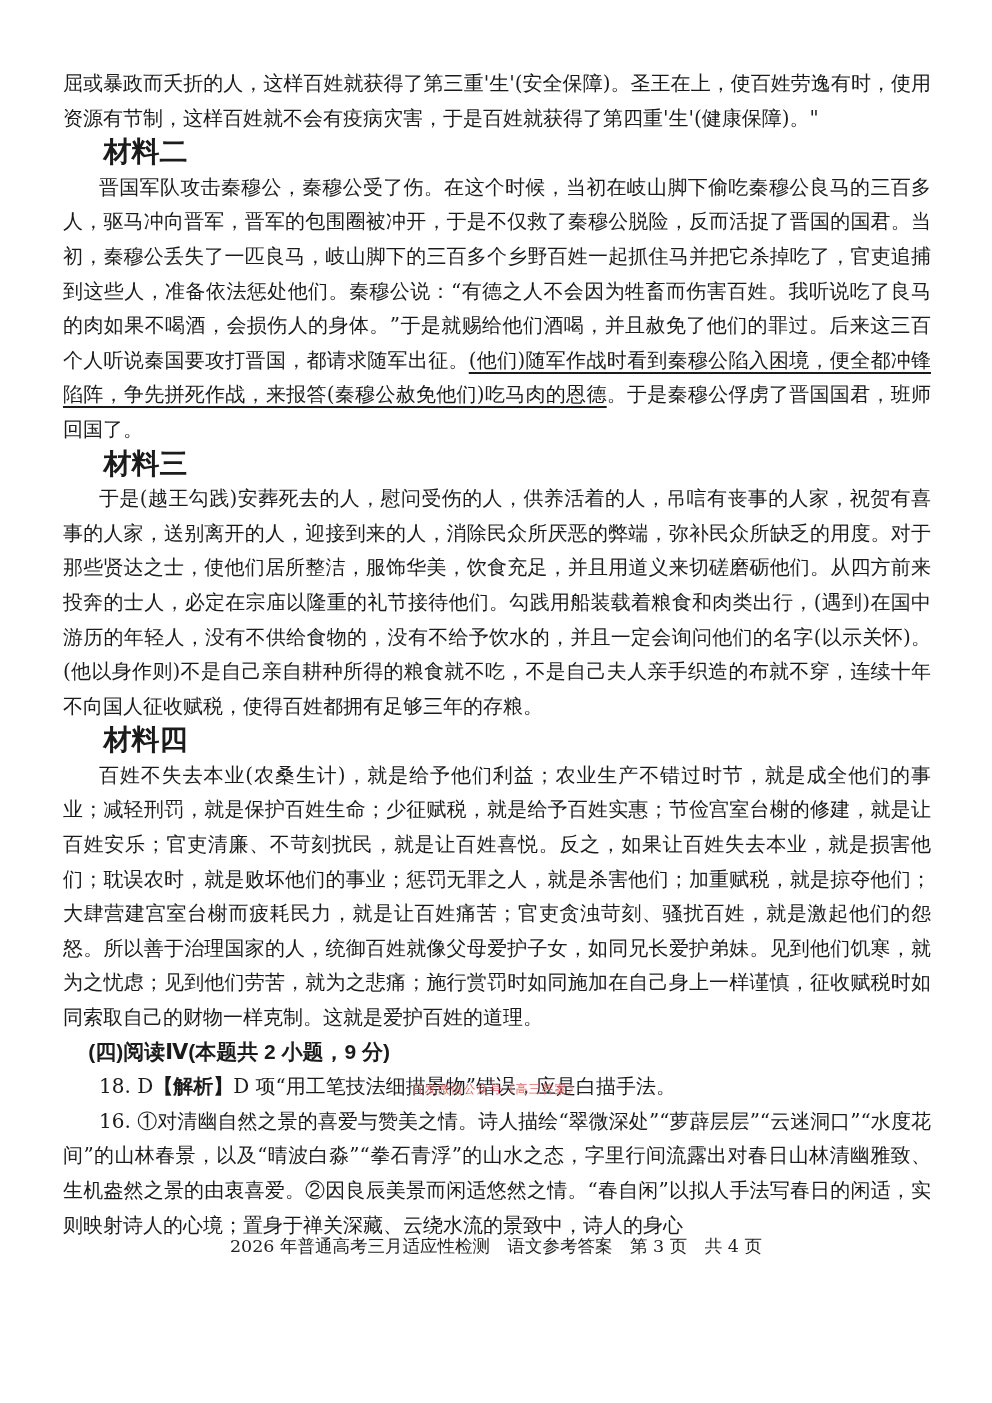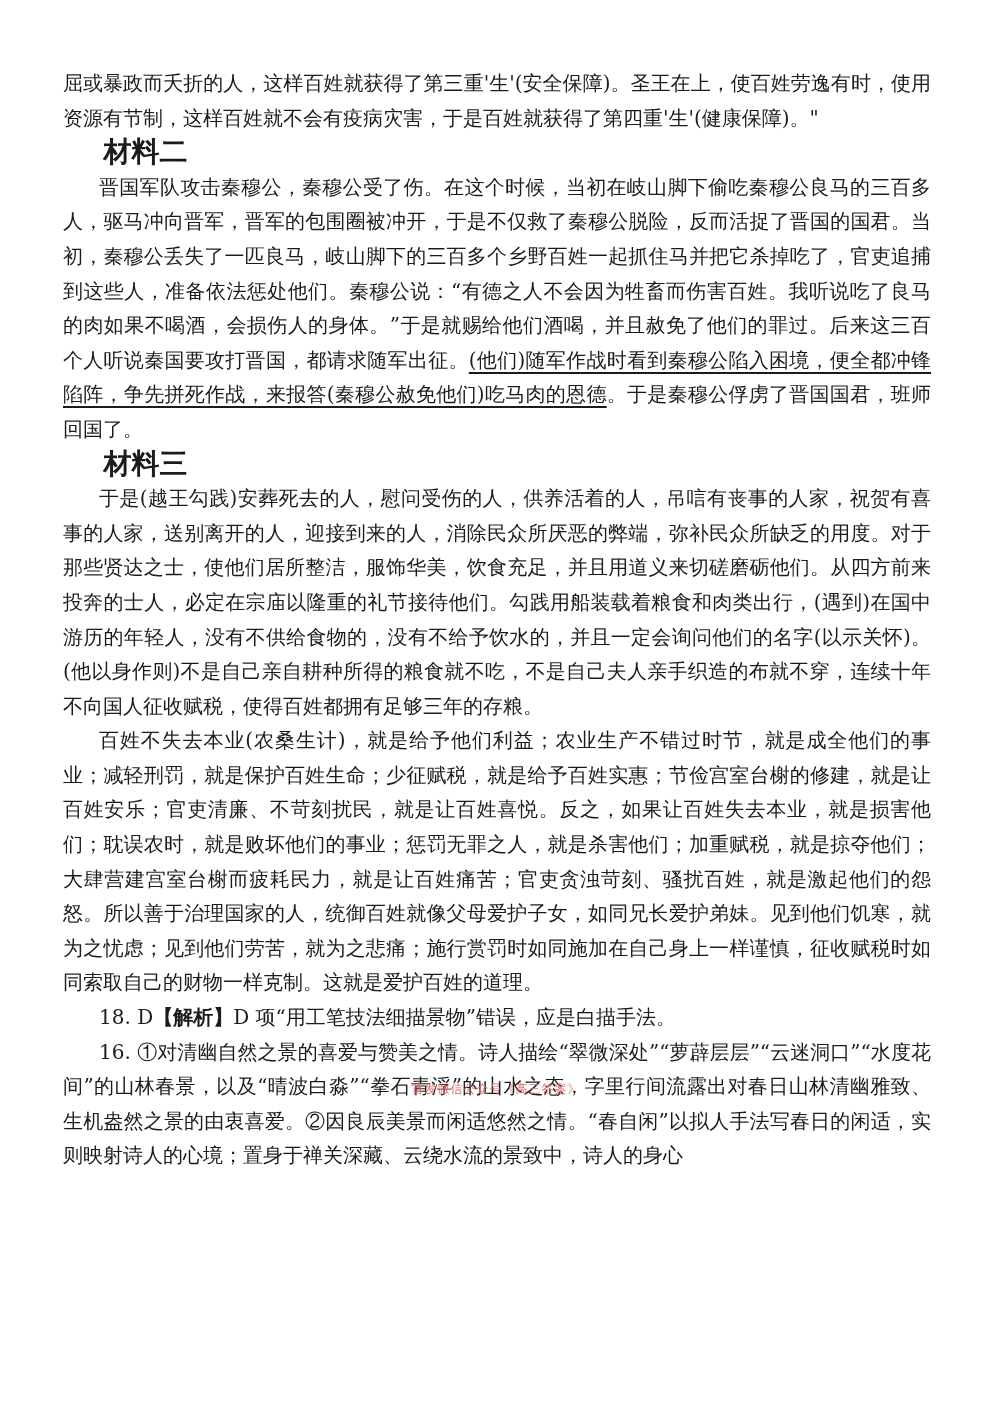--- a/index.html
+++ b/index.html
@@ -64,20 +64,23 @@
 </head>
 <body>
 
 <div class="doc" style="color: rgb(27, 27, 27); background: rgb(255, 255, 255);">
   <div class="content">
       <p class="paragraph"><span>屈或暴政而夭折的人，这样百姓就获得了第三重'生'(安全保障)。圣王在上，使百姓劳逸有时，使用资源有节制，这样百姓就不会有疫病灾害，于是百姓就获得了第四重'生'(健康保障)。"</span></p>
       <p class="heading"><span>材料二</span></p>
       <p class="paragraph indent"><span>晋国军队攻击秦穆公，秦穆公受了伤。在这个时候，当初在岐山脚下偷吃秦穆公良马的三百多人，驱马冲向晋军，晋军的包围圈被冲开，于是不仅救了秦穆公脱险，反而活捉了晋国的国君。当初，秦穆公丢失了一匹良马，岐山脚下的三百多个乡野百姓一起抓住马并把它杀掉吃了，官吏追捕到这些人，准备依法惩处他们。秦穆公说：“有德之人不会因为牲畜而伤害百姓。我听说吃了良马的肉如果不喝酒，会损伤人的身体。”于是就赐给他们酒喝，并且赦免了他们的罪过。后来这三百个人听说秦国要攻打晋国，都请求随军出征。</span><span class="u">(他们)随军作战时看到秦穆公陷入困境，便全都冲锋陷阵，争先拼死作战，来报答(秦穆公赦免他们)吃马肉的恩德</span><span>。于是秦穆公俘虏了晋国国君，班师回国了。</span></p>
       <p class="heading"><span>材料三</span></p>
       <p class="paragraph indent"><span>于是(越王勾践)安葬死去的人，慰问受伤的人，供养活着的人，吊唁有丧事的人家，祝贺有喜事的人家，送别离开的人，迎接到来的人，消除民众所厌恶的弊端，弥补民众所缺乏的用度。对于那些贤达之士，使他们居所整洁，服饰华美，饮食充足，并且用道义来切磋磨砺他们。从四方前来投奔的士人，必定在宗庙以隆重的礼节接待他们。勾践用船装载着粮食和肉类出行，(遇到)在国中游历的年轻人，没有不供给食物的，没有不给予饮水的，并且一定会询问他们的名字(以示关怀)。(他以身作则)不是自己亲自耕种所得的粮食就不吃，不是自己夫人亲手织造的布就不穿，连续十年不向国人征收赋税，使得百姓都拥有足够三年的存粮。</span></p>
+      <p class="heading"><span>材料四</span></p>
       <p class="paragraph indent"><span>百姓不失去本业(农桑生计)，就是给予他们利益；农业生产不错过时节，就是成全他们的事业；减轻刑罚，就是保护百姓生命；少征赋税，就是给予百姓实惠；节俭宫室台榭的修建，就是让百姓安乐；官吏清廉、不苛刻扰民，就是让百姓喜悦。反之，如果让百姓失去本业，就是损害他们；耽误农时，就是败坏他们的事业；惩罚无罪之人，就是杀害他们；加重赋税，就是掠夺他们；大肆营建宫室台榭而疲耗民力，就是让百姓痛苦；官吏贪浊苛刻、骚扰百姓，就是激起他们的怨怒。所以善于治理国家的人，统御百姓就像父母爱护子女，如同兄长爱护弟妹。见到他们饥寒，就为之忧虑；见到他们劳苦，就为之悲痛；施行赏罚时如同施加在自己身上一样谨慎，征收赋税时如同索取自己的财物一样克制。这就是爱护百姓的道理。</span></p>
+      <p class="section"><span>(四)阅读Ⅳ(本题共 2 小题，9 分)</span></p>
       <p class="answer indent"><span>18. D</span><span class="b">【解析】</span><span>D 项“用工笔技法细描景物”错误，应是白描手法。</span></p>
       <p class="answer indent"><span>16. ①对清幽自然之景的喜爱与赞美之情。诗人描绘“翠微深处”“萝薜层层”“云迷洞口”“水度花间”的山林春景，以及“晴波白淼”“拳石青浮”的山水之态，字里行间流露出对春日山林清幽雅致、生机盎然之景的由衷喜爱。②因良辰美景而闲适悠然之情。“春自闲”以拟人手法写春日的闲适，实则映射诗人的心境；置身于禅关深藏、云绕水流的景致中，诗人的身心</span></p>
     </div>
 
   <div class="watermark" style="color: rgb(224, 106, 106);">首发微信公众号《高三答案》</div>
 
+  <div class="footer">2026 年普通高考三月适应性检测　语文参考答案　第 3 页　共 4 页</div>
 </div>
 
 </body></html>

